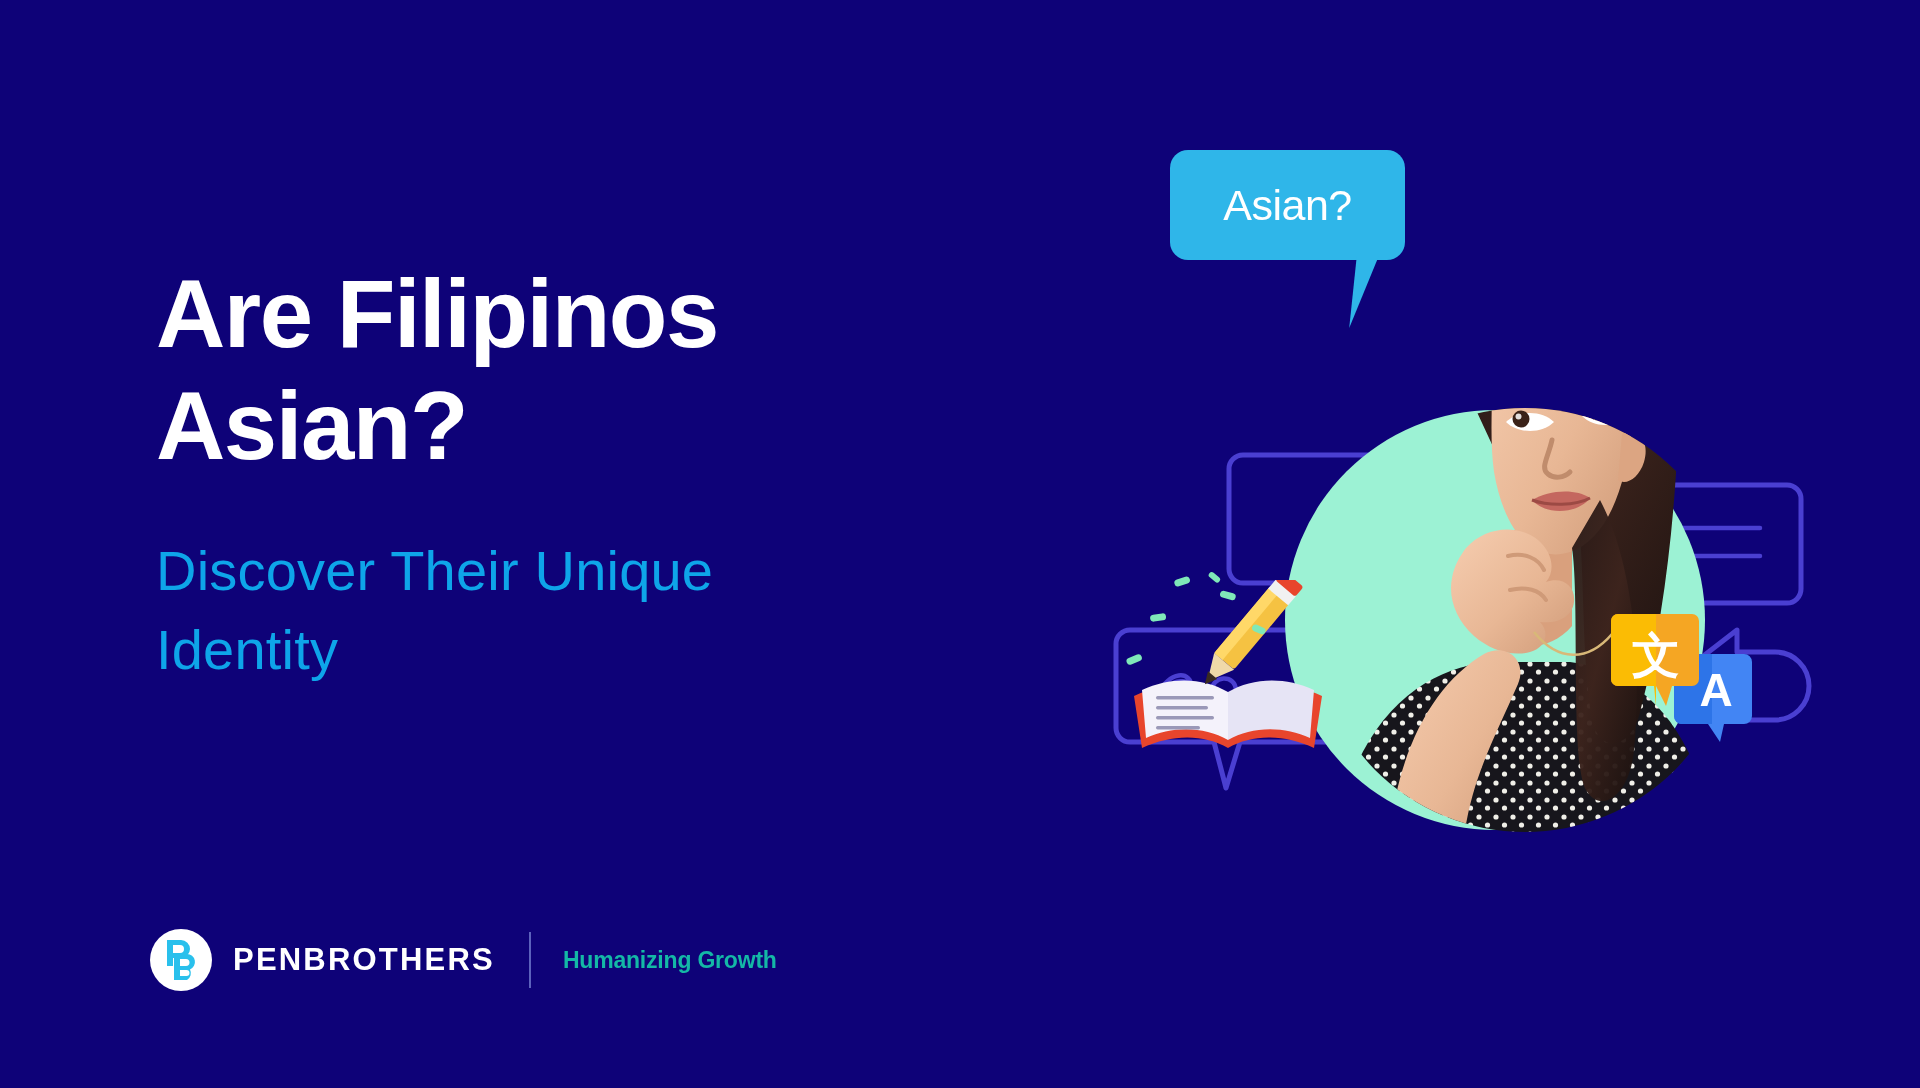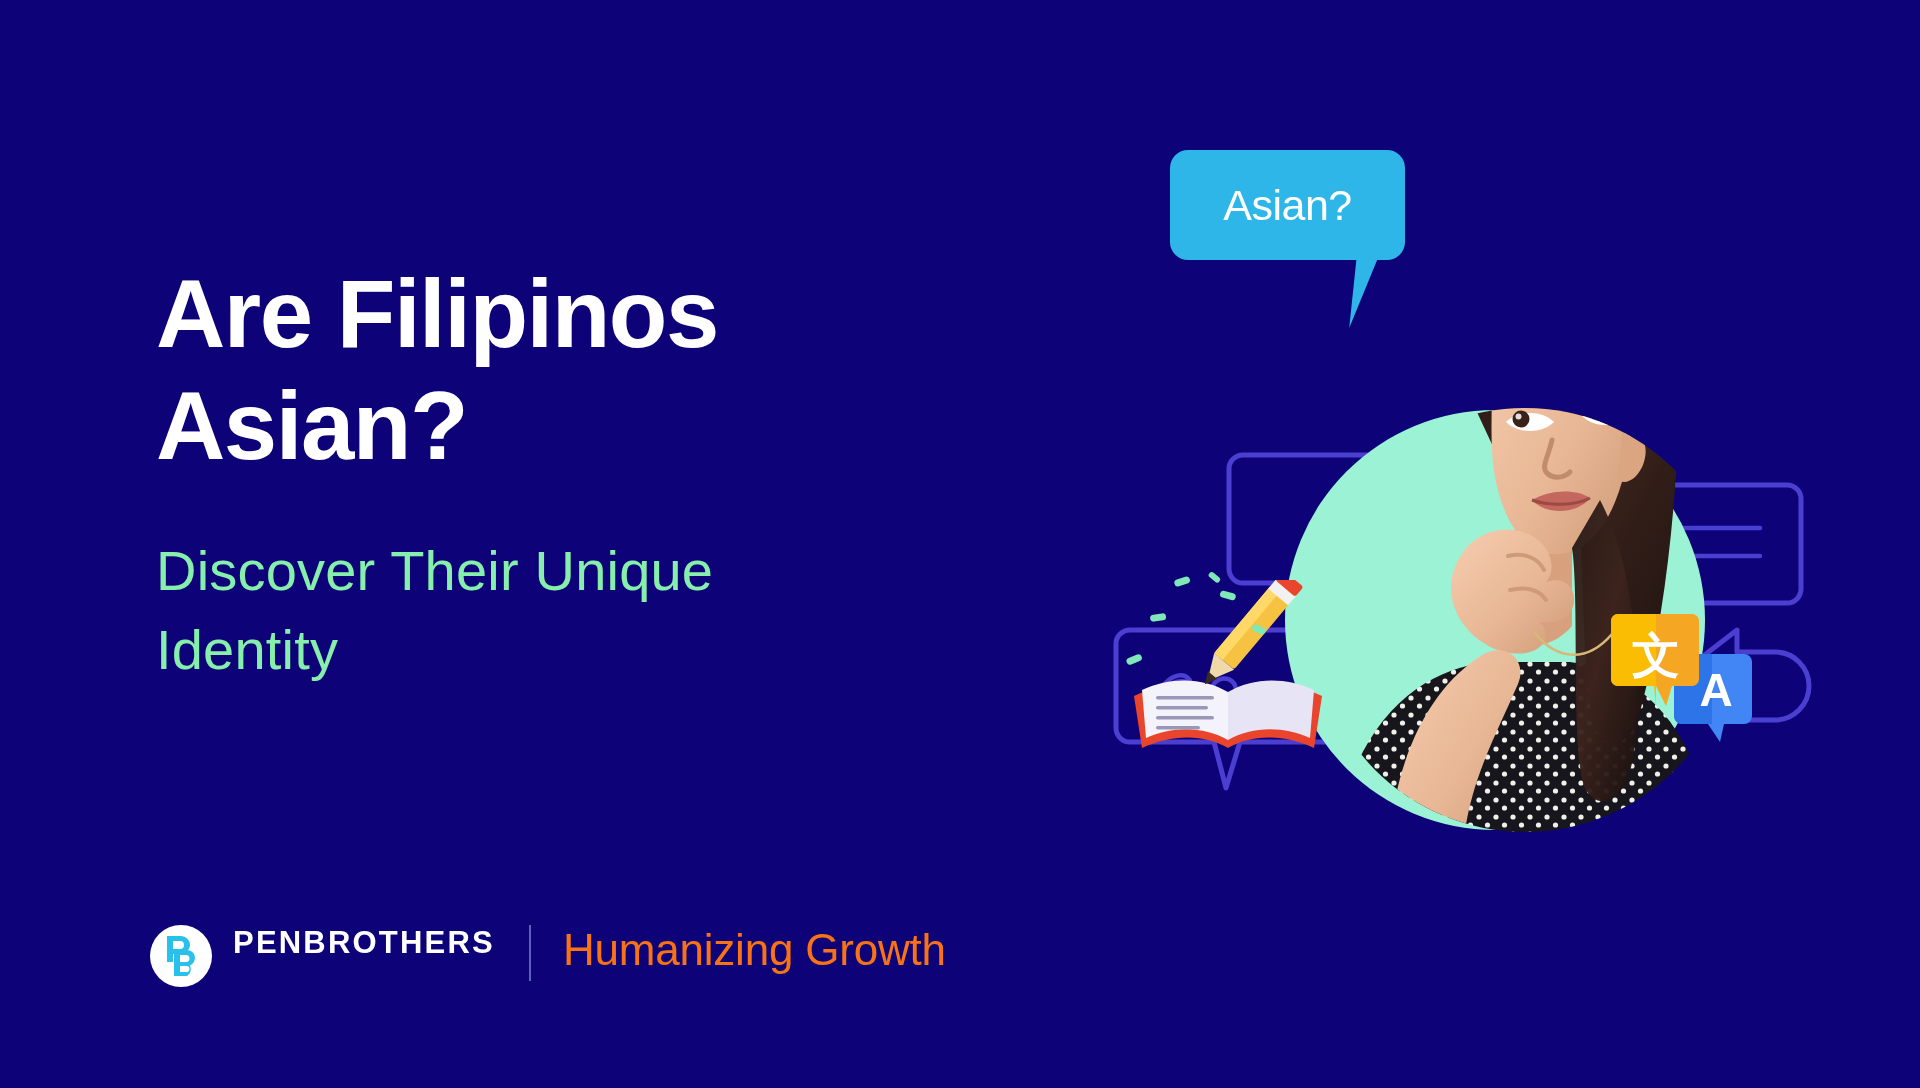--- a/index.html
+++ b/index.html
@@ -20,33 +20,33 @@
   }
   .headline {
     color:#ffffff;
     font-size:96px;
     font-weight:700;
     line-height:1.17;
     letter-spacing:-1.5px;
     white-space:pre-line;
   }
   .subhead {
-    color:#86efac;
+    color:#0ea5e9;
     font-size:56px;
     font-weight:300;
     line-height:1.42;
     letter-spacing:0.2px;
     margin-top:48px;
     white-space:pre-line;
   }
 
   
   .logo-lockup {
     position:absolute; left:150px; top:925px;
-    display:flex; align-items:flex-start; height:70px;
+    display:flex; align-items:center; height:70px;
   }
   .logo-mark {
     width:62px; height:62px; border-radius:50%;
     background:#ffffff;
     display:flex; align-items:center; justify-content:center;
     flex:0 0 auto;
   }
   .logo-mark svg { display:block; }
   .logo-word {
     color:#ffffff;
@@ -57,23 +57,23 @@
     white-space:nowrap;
   }
   .logo-divider {
     width:2px; height:56px;
     background:#6a73c8;
     opacity:.85;
     margin:0 32px 0 34px;
     flex:0 0 auto;
   }
   .tagline {
-    color:#f97316;
-    font-size:44px;
-    font-weight:400;
+    color:#14b8a6;
+    font-size:23px;
+    font-weight:700;
     letter-spacing:-0.2px;
     white-space:nowrap;
   }
 
   
   .art { position:absolute; left:1110px; top:120px; width:760px; height:760px; }
 
   
   .outline-svg { position:absolute; left:0; top:0; width:760px; height:760px; }
 

